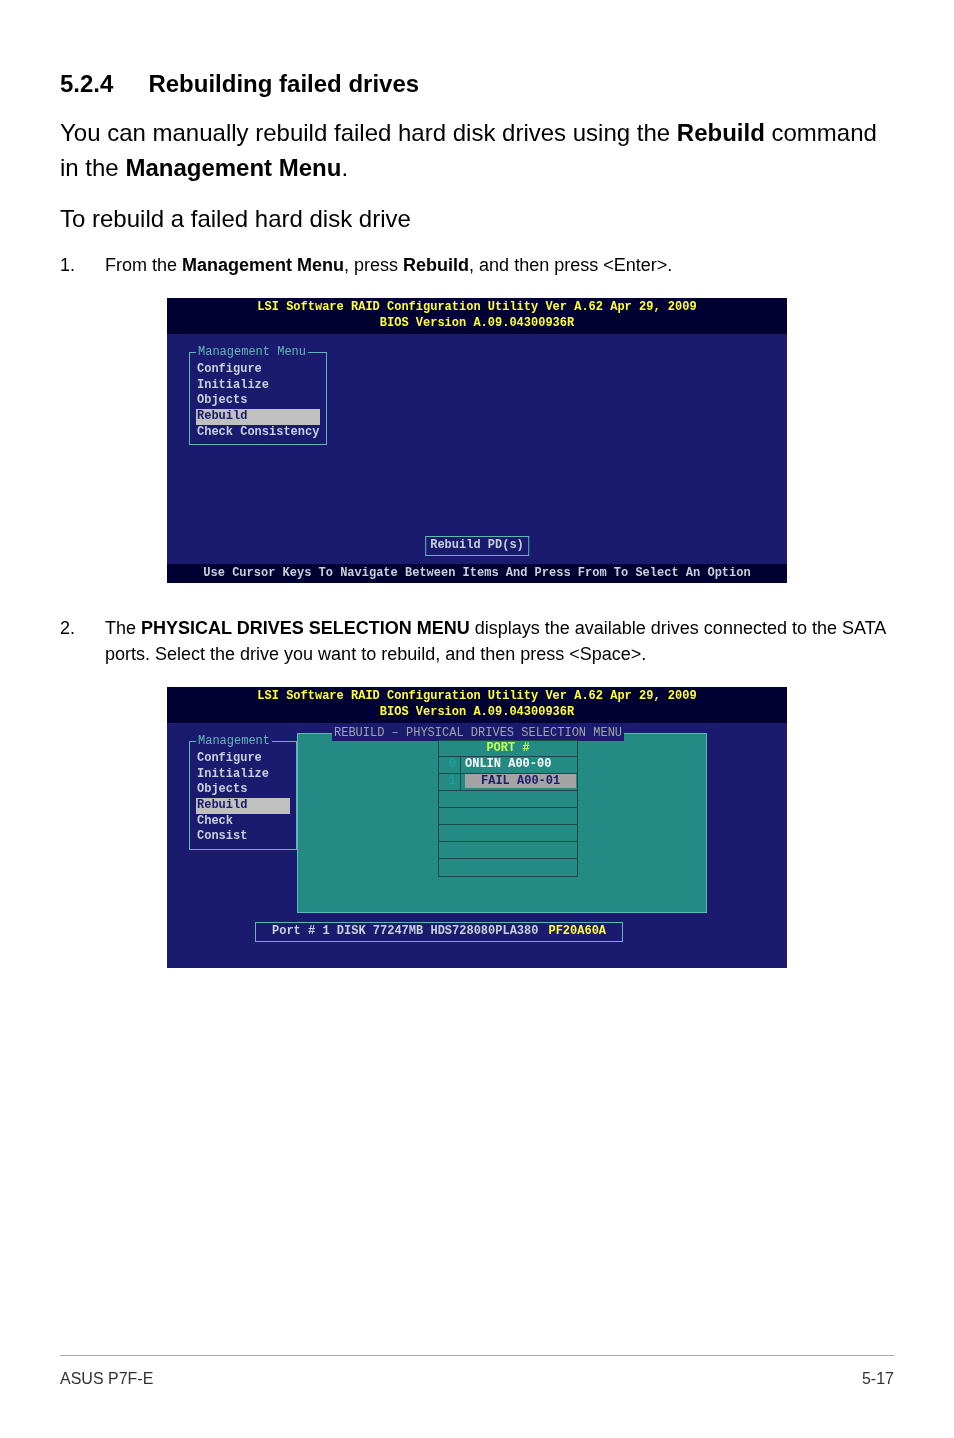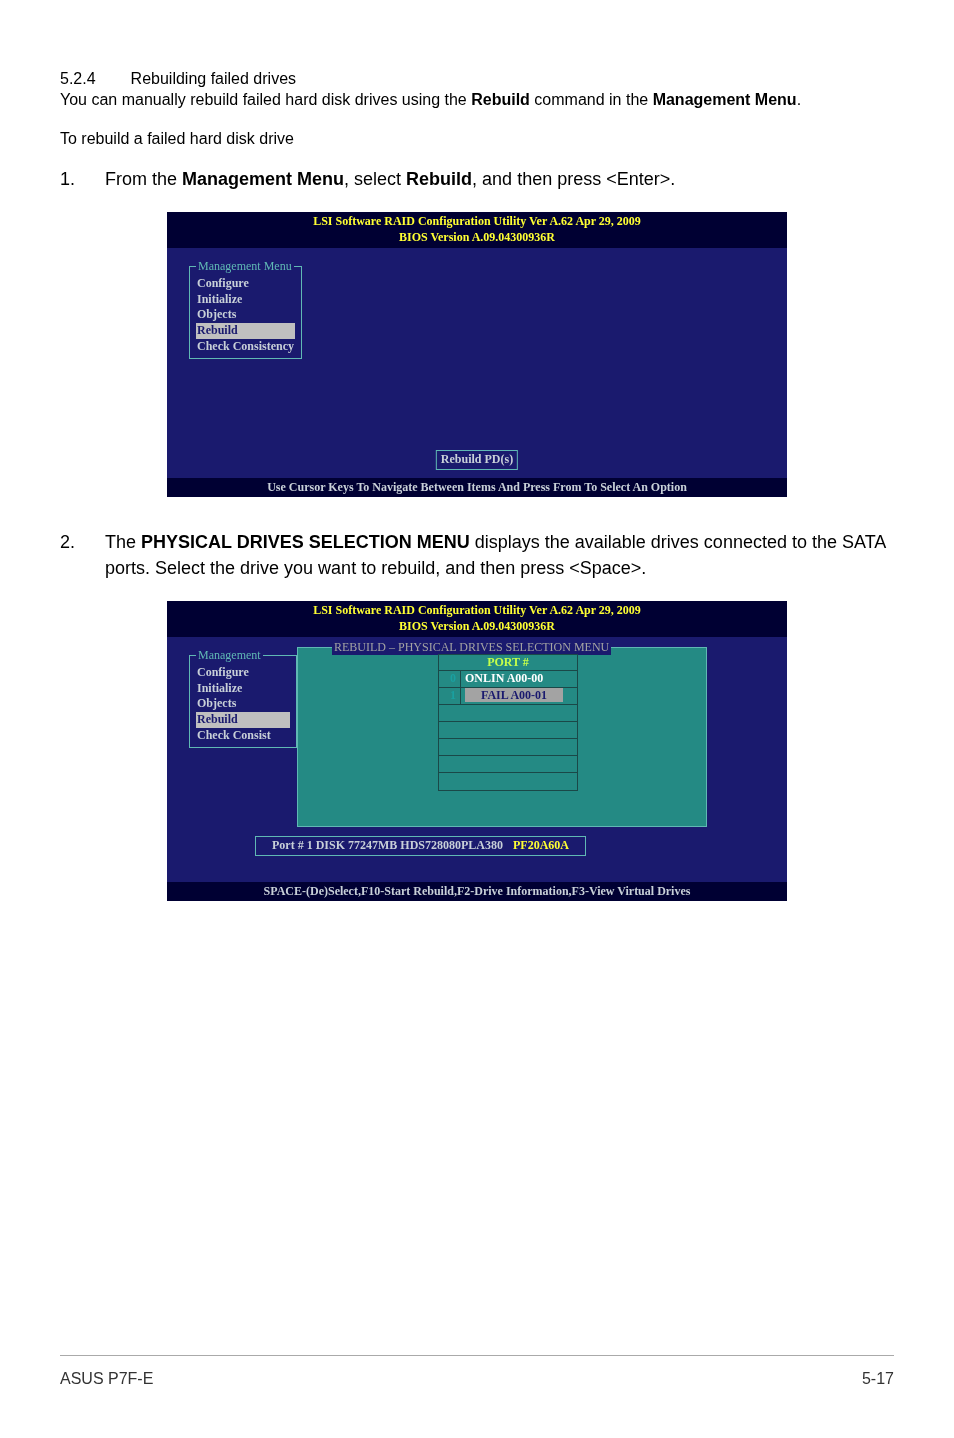--- a/index.html
+++ b/index.html
@@ -12,30 +12,31 @@
       font-family: Arial, Helvetica, sans-serif;
       background: #fff;
       color: #000;
       padding: 70px 60px 30px 60px;
       width: 954px;
       height: 1438px;
       position: relative;
     }
     
     .section-heading {
-      font-size: 16px;
-      font-weight: normal;
+      font-size: 24px;
+      font-weight: bold;
+      margin-bottom: 18px;
     }
     
     .section-number {
       margin-right: 35px;
     }
     
     .body-text {
-      font-size: 16px;
+      font-size: 24px;
       line-height: 1.45;
       margin-bottom: 16px;
     }
     
     .step-list {
       list-style: none;
       margin-bottom: 20px;
     }
     
     .step-item {
@@ -50,21 +51,21 @@
       flex-shrink: 0;
     }
     
     .step-text {
       flex: 1;
     }
     
     .bios-screen {
       width: 620px;
       margin: 0 auto 32px auto;
-      font-family: Liberation Serif, serif;
+      font-family: Liberation Mono, monospace;
       font-size: 12px;
       line-height: 1.3;
     }
     
     .bios-header {
       background: #000033;
       color: #ffff33;
       text-align: center;
       padding: 2px 4px;
       font-weight: bold;
@@ -260,21 +261,21 @@
 <p class="body-text">
   <span>You can manually rebuild failed hard disk drives using the </span><b>Rebuild</b><span> command in the </span><b>Management Menu</b><span>.</span>
 </p>
 
 <p class="body-text">To rebuild a failed hard disk drive</p>
 
 <ol class="step-list">
   <li class="step-item">
     <span class="step-number">1.</span>
     <span class="step-text">
-      <span>From the </span><b>Management Menu</b><span>, select </span><b>Rebuild</b><span>, and then press &lt;Enter&gt;.</span>
+      <span>From the </span><b>Management Menu</b><span>, press </span><b>Rebuild</b><span>, and then press &lt;Enter&gt;.</span>
     </span>
   </li>
 </ol>
 
 <div class="bios-screen">
   <div class="bios-header">
     <div>LSI Software RAID Configuration Utility Ver A.62 Apr 29, 2009</div>
     <div>BIOS Version   A.09.04300936R</div>
   </div>
   <div class="bios-body">
@@ -352,19 +353,18 @@
           <div class="port-cell-left"></div>
           <div class="port-cell-right"></div>
         </div>
       </div>
     </div>
 
     <div class="port-info-box">
       <span>Port # 1 DISK   77247MB   HDS728080PLA380</span><span class="pf">PF20A60A</span>
     </div>
   </div>
-  <div class="bios-footer">SPACE-(De)Select,F10-Start Rebuild,F2-Drive Information,F3-View Virtual Drives</div>
 </div>
 
 <div class="page-footer">
   <span>ASUS P7F-E</span>
   <span>5-17</span>
 </div>
 
 </body></html>

